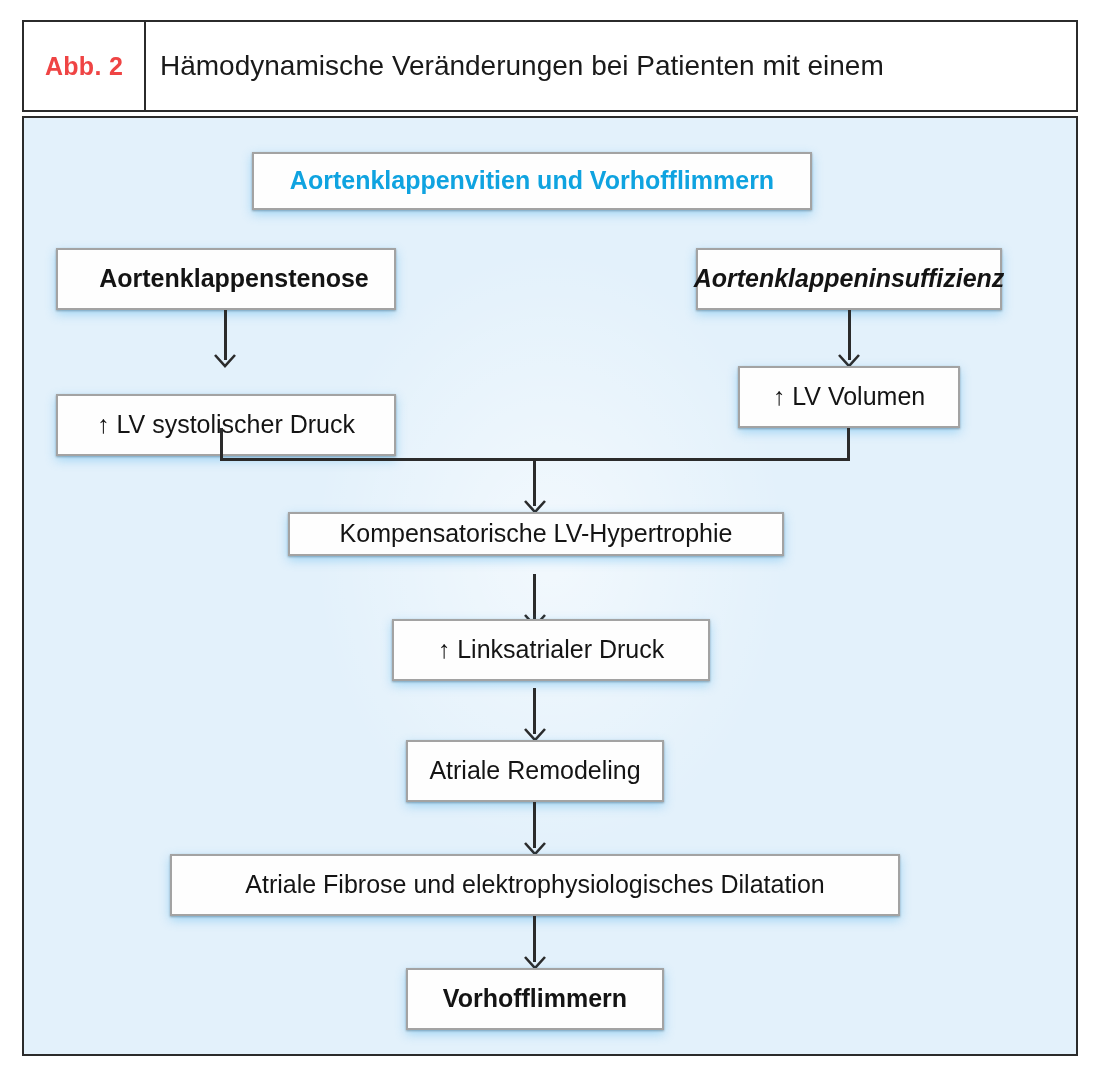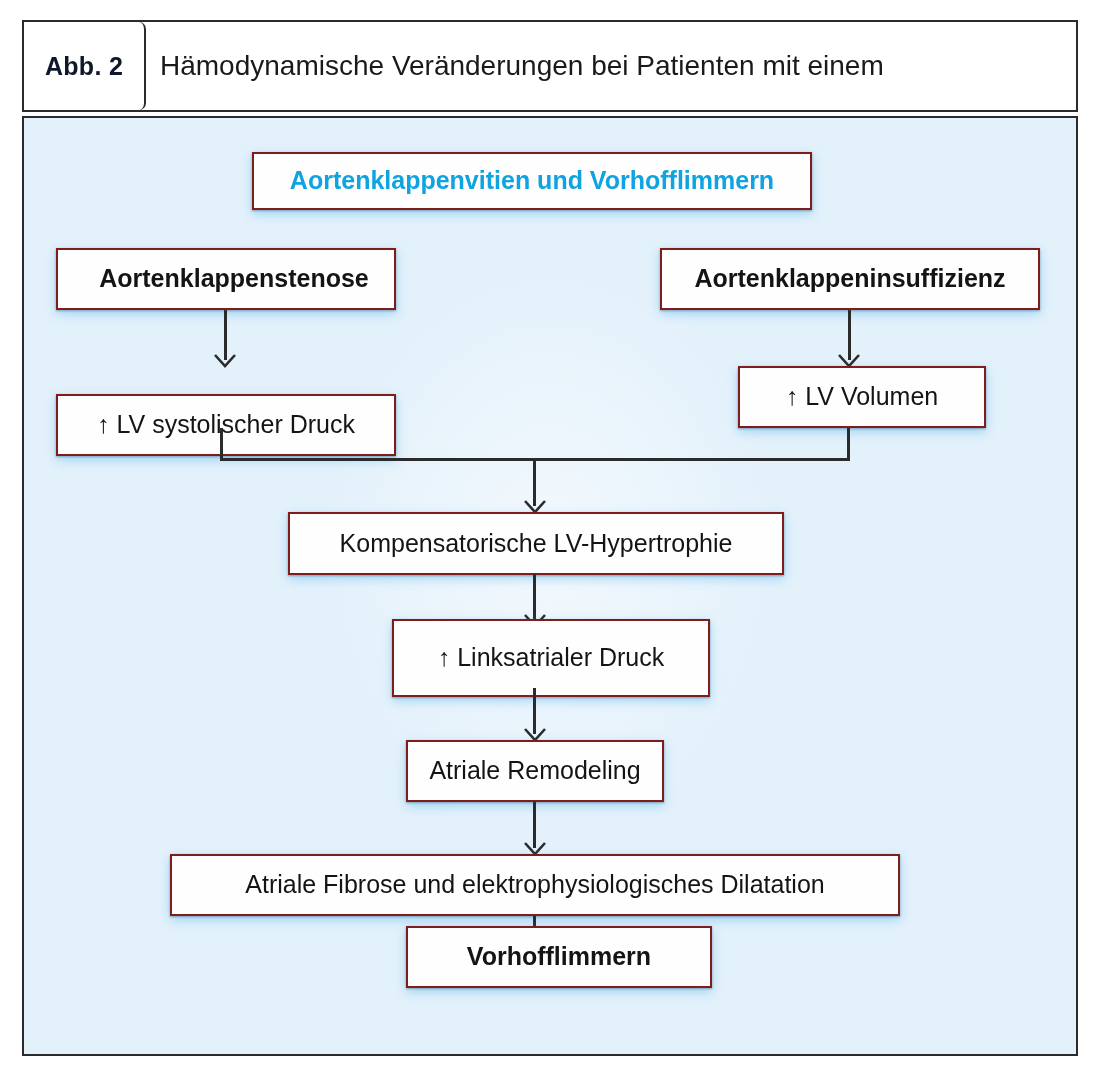--- a/index.html
+++ b/index.html
@@ -32,23 +32,22 @@
   }
   .caption-label {
     width: 120px;
     flex: 0 0 120px;
     border-right: 2px solid #2b2b2b;
     display: flex;
     align-items: center;
     justify-content: center;
     font-weight: bold;
     font-size: 25px;
-    color: #0f172a;
+    color: #ef4444;
     letter-spacing: 0.3px;
-    border-radius: 7px;
   }
   .caption-text {
     flex: 1;
     display: flex;
     flex-direction: column;
     justify-content: center;
     padding: 0 14px;
     font-size: 28px;
     line-height: 1.33;
     color: #1a1a1a;
@@ -76,21 +75,21 @@
     background: radial-gradient(ellipse 330px 420px at 50% 46%,
                 rgba(255,255,255,0.55) 0%, rgba(255,255,255,0.0) 72%);
     pointer-events: none;
   }
 
   
   .node {
     position: absolute;
     box-sizing: border-box;
     background: #fefefe;
-    border: 2px solid #7f1d1d;
+    border: 2px solid #a3a3a3;
     display: flex;
     align-items: center;
     justify-content: center;
     text-align: center;
     color: #141414;
     font-size: 25px;
     line-height: 1.1;
     box-shadow: 0 4px 10px rgba(70,175,235,0.42),
                 0 1px 2px rgba(0,0,0,0.35);
     white-space: nowrap;
@@ -129,60 +128,60 @@
     </div>
   </div>
 
   <div class="panel">
     <div class="panel-glow"></div>
 
     <div class="node accent" style="left:228px; top:34px; width:560px; height:58px; color:#0FA3E0;">Aortenklappenvitien und Vorhofflimmern</div>
 
     <div class="node bold" style="left:32px; top:130px; width:340px; height:62px;padding-left:16px;">Aortenklappenstenose</div>
 
-    <div class="node bold" style="left:636px; top:130px; width:380px; height:62px;">Aortenklappeninsuffizienz</div>
+    <div class="node bold" style="left:672px; top:130px; width:306px; height:62px;font-style:italic;">Aortenklappeninsuffizienz</div>
 
     <div class="vline" style="left:200px; top:192px; height:50px;"></div>
     <div class="arrowhead" style="left:190px; top:236px;">
       <svg width="22" height="14" viewBox="0 0 22 14">
         <polyline points="1,1 11,12 21,1" fill="none" stroke="#2b2b2b" stroke-width="2.6"></polyline>
       </svg>
     </div>
 
     <div class="vline" style="left:824px; top:192px; height:50px;"></div>
     <div class="arrowhead" style="left:814px; top:236px;">
       <svg width="22" height="14" viewBox="0 0 22 14">
         <polyline points="1,1 11,12 21,1" fill="none" stroke="#2b2b2b" stroke-width="2.6"></polyline>
       </svg>
     </div>
 
     <div class="node" style="left:32px; top:248px; width:340px; height:62px;margin-top:28px;">↑ LV systolischer Druck</div>
 
-    <div class="node" style="left:714px; top:248px; width:248px; height:62px;">↑ LV Volumen</div>
+    <div class="node" style="left:714px; top:248px; width:222px; height:62px;">↑ LV Volumen</div>
 
     <div class="vline" style="left:196px; top:310px; height:32px;"></div>
     <div class="vline" style="left:823px; top:310px; height:32px;"></div>
     <div class="hline" style="left:196px; top:340px; width:630px;"></div>
     <div class="vline" style="left:509px; top:340px; height:48px;"></div>
     <div class="arrowhead" style="left:500px; top:382px;">
       <svg width="22" height="14" viewBox="0 0 22 14">
         <polyline points="1,1 11,12 21,1" fill="none" stroke="#2b2b2b" stroke-width="2.6"></polyline>
       </svg>
     </div>
 
-    <div class="node" style="left:264px; top:394px; width:496px; height:63px;">Kompensatorische LV-Hypertrophie</div>
+    <div class="node" style="left:264px; top:394px; width:496px; height:44px;">Kompensatorische LV-Hypertrophie</div>
 
     <div class="vline" style="left:509px; top:456px; height:46px;"></div>
     <div class="arrowhead" style="left:500px; top:496px;">
       <svg width="22" height="14" viewBox="0 0 22 14">
         <polyline points="1,1 11,12 21,1" fill="none" stroke="#2b2b2b" stroke-width="2.6"></polyline>
       </svg>
     </div>
 
-    <div class="node" style="left:368px; top:501px; width:318px; height:78px;">↑ Linksatrialer Druck</div>
+    <div class="node" style="left:368px; top:501px; width:318px; height:62px;">↑ Linksatrialer Druck</div>
 
     <div class="vline" style="left:509px; top:570px; height:46px;"></div>
     <div class="arrowhead" style="left:500px; top:610px;">
       <svg width="22" height="14" viewBox="0 0 22 14">
         <polyline points="1,1 11,12 21,1" fill="none" stroke="#2b2b2b" stroke-width="2.6"></polyline>
       </svg>
     </div>
 
     <div class="node" style="left:382px; top:622px; width:258px; height:62px;">Atriale Remodeling</div>
 
@@ -195,16 +194,16 @@
 
     <div class="node" style="left:146px; top:736px; width:730px; height:62px;">Atriale Fibrose und elektrophysiologisches Dilatation</div>
 
     <div class="vline" style="left:509px; top:798px; height:46px;"></div>
     <div class="arrowhead" style="left:500px; top:838px;">
       <svg width="22" height="14" viewBox="0 0 22 14">
         <polyline points="1,1 11,12 21,1" fill="none" stroke="#2b2b2b" stroke-width="2.6"></polyline>
       </svg>
     </div>
 
-    <div class="node bold" style="left:382px; top:808px; width:306px; height:62px;text-align:center;">Vorhofflimmern</div>
+    <div class="node bold" style="left:382px; top:850px; width:258px; height:62px;text-align:center;">Vorhofflimmern</div>
 
   </div>
 </div>
 
 </body></html>

